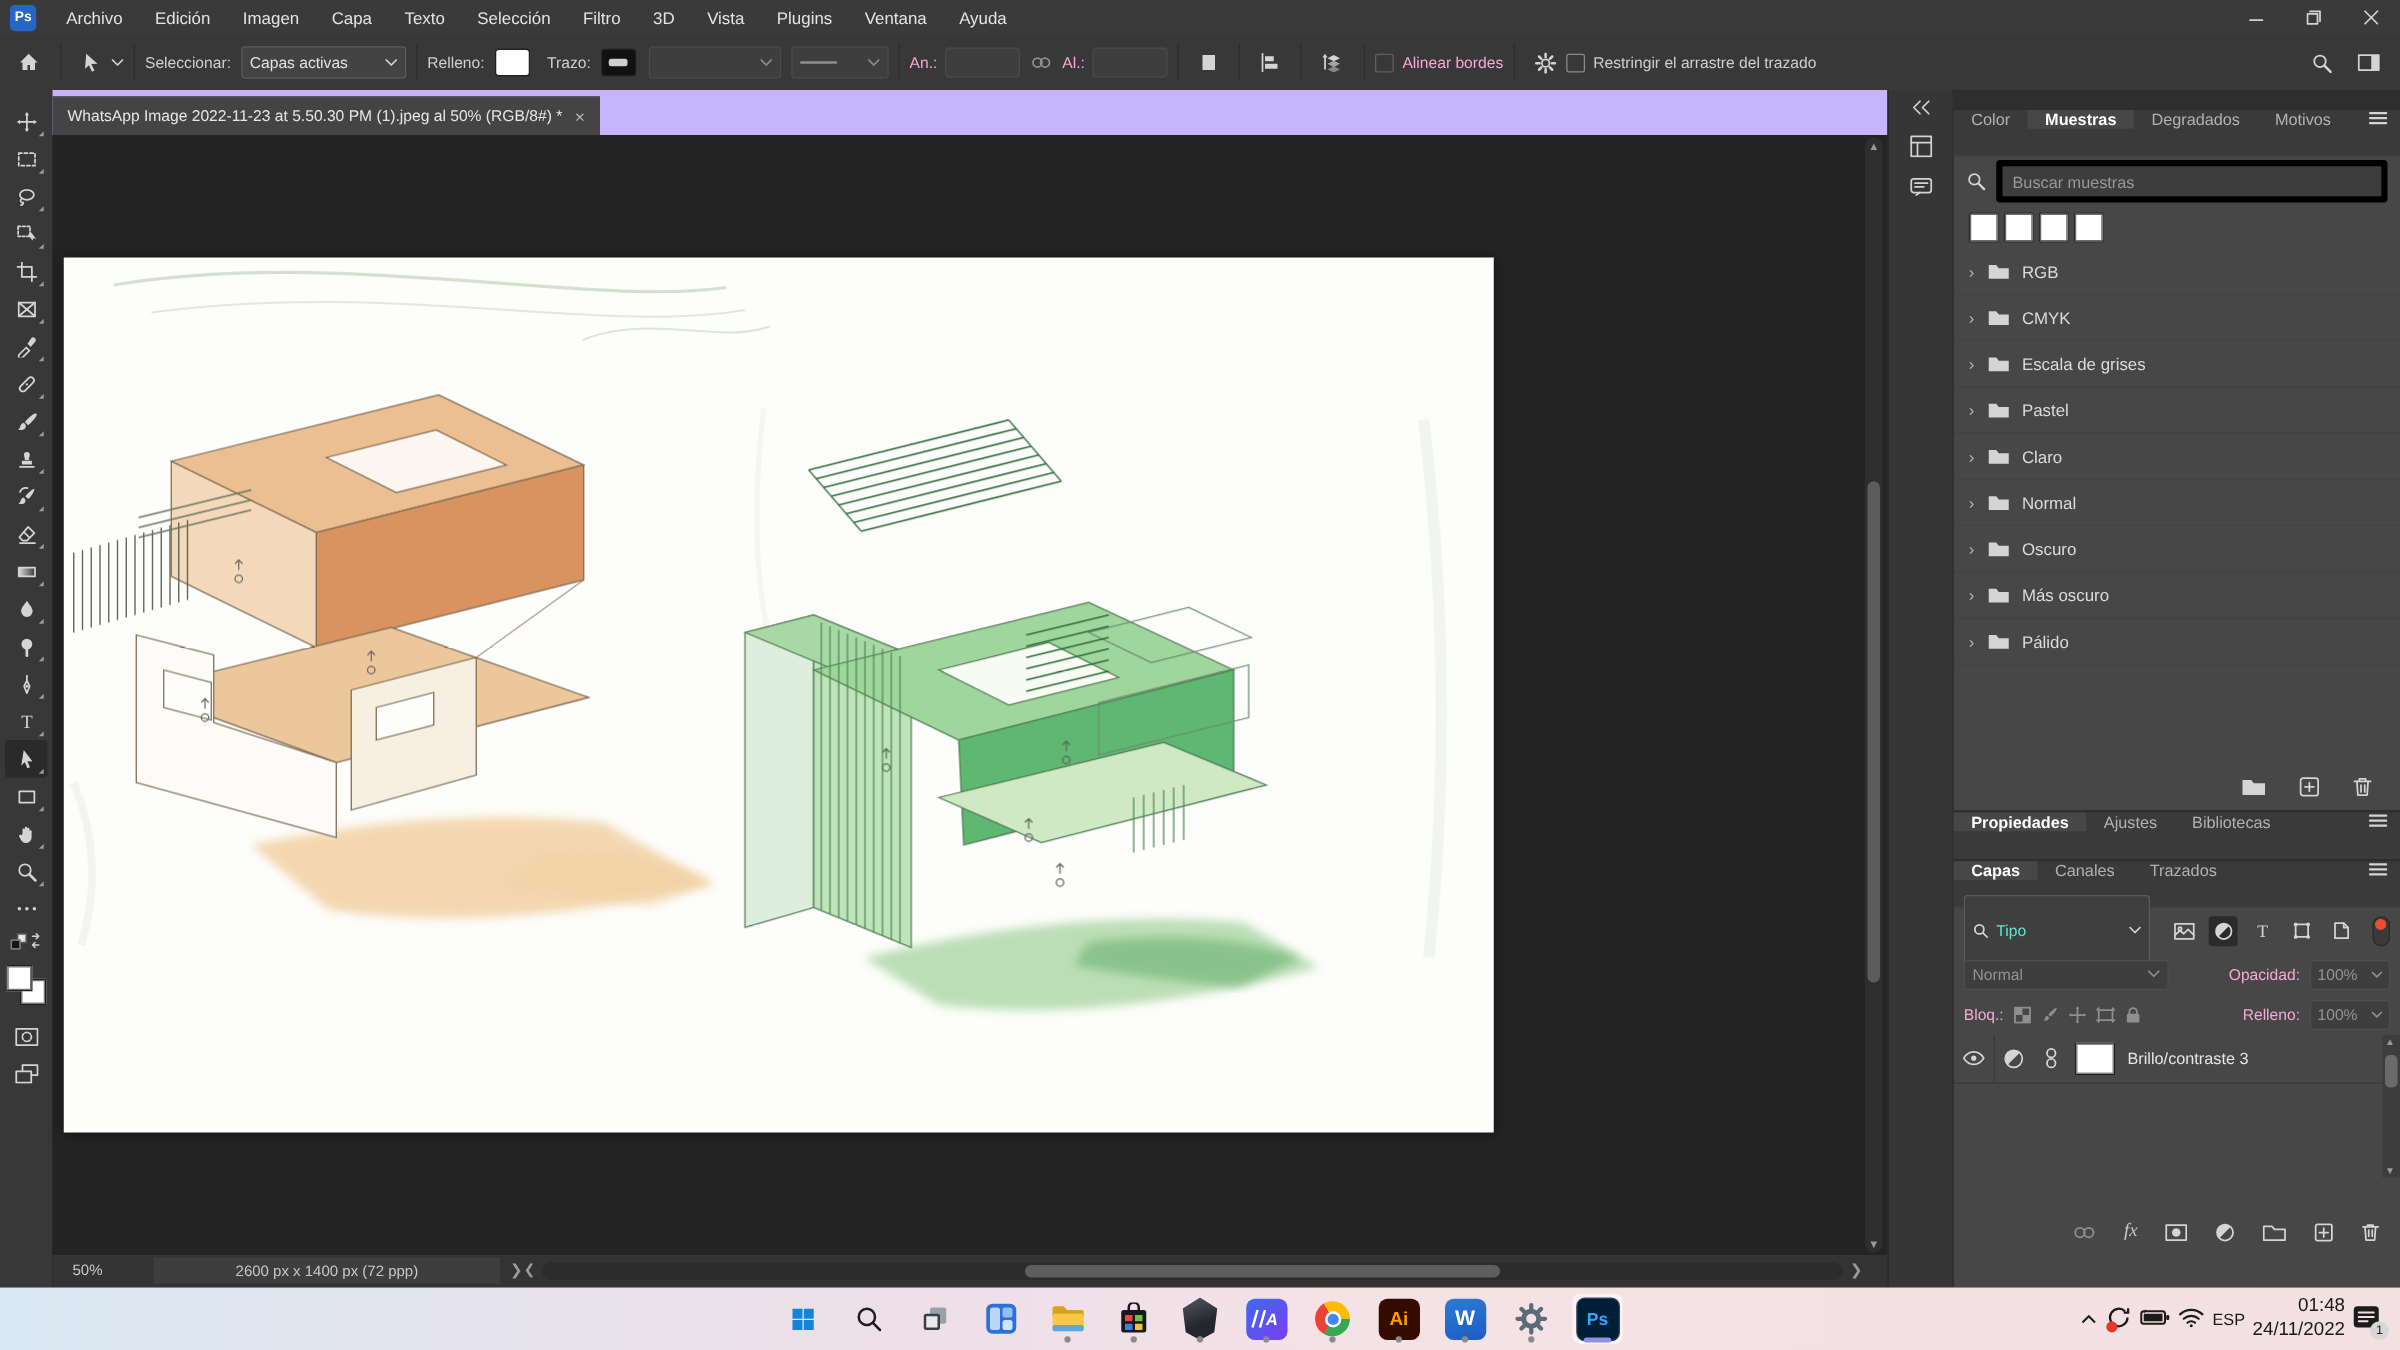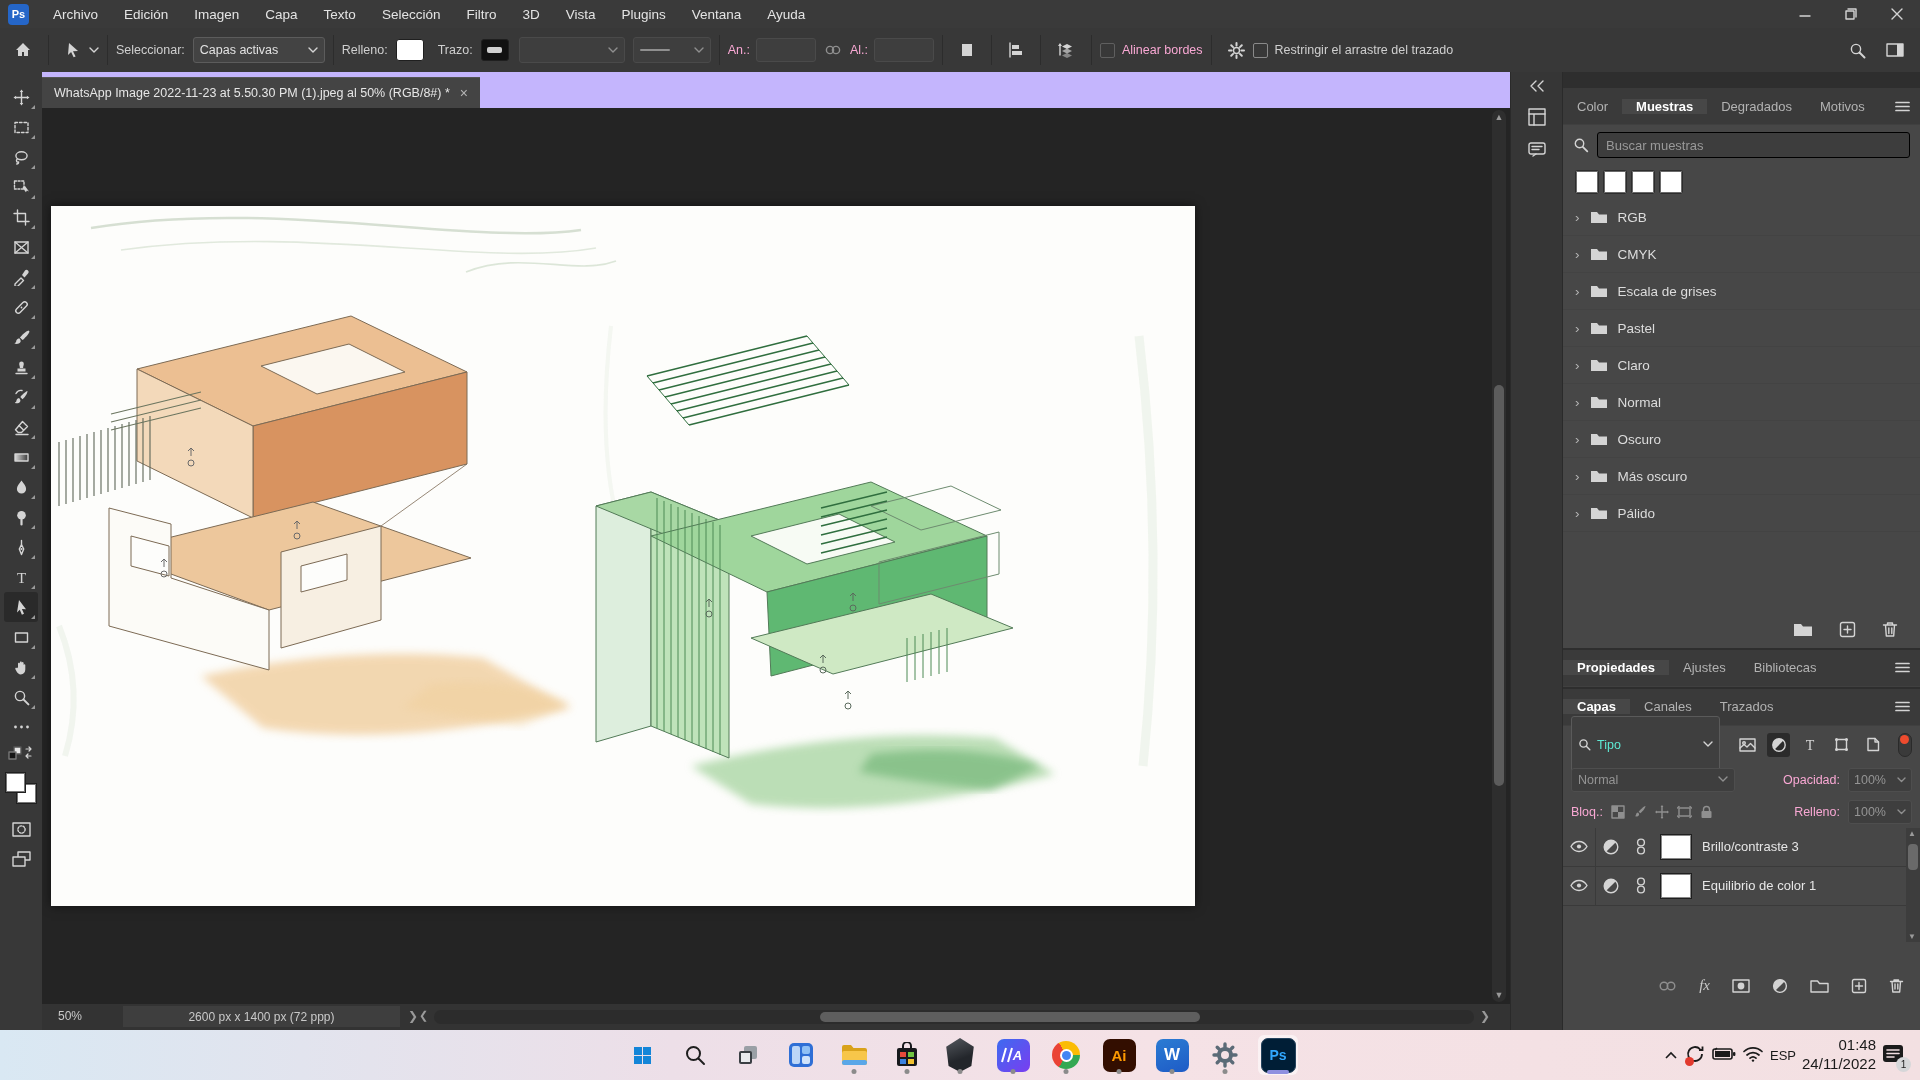--- a/index.html
+++ b/index.html
@@ -49,26 +49,26 @@
   .zoomlbl{position:absolute;left:16px;top:5px;}
   .infopill{position:absolute;left:81px;top:2px;width:277px;height:21px;background:#3e3e3e;display:flex;align-items:center;justify-content:center;}
   .schev{position:absolute;top:5px;color:#9a9a9a;}
   .hscroll{position:absolute;left:392px;right:36px;top:6px;height:14px;background:#2c2c2c;border-radius:7px;}
   .hscroll .thumb{position:absolute;left:386px;width:380px;top:2px;height:10px;background:#5e5e5e;border-radius:5px;}
   
   .strip{left:1510px;top:72px;width:52px;height:958px;background:#363636;border-left:1px solid #2a2a2a;display:flex;flex-direction:column;align-items:center;gap:16px;padding-top:8px;box-sizing:border-box;}
   
   .dock{left:1562px;top:72px;width:358px;height:958px;background:#474747;display:flex;flex-direction:column;box-sizing:border-box;border-left:1px solid #2a2a2a;}
   .dkgap{height:16px;background:#2e2e2e;flex:none;}
-  .ptabs{height:36px;background:#3a3a3a;display:flex;align-items:center;flex:none;border-bottom:1px solid #404040;}
+  .ptabs{height:36px;background:#3a3a3a;display:flex;align-items:flex-start;flex:none;border-bottom:1px solid #404040;}
   .ptab{display:flex;align-items:center;padding:0 14px;color:#b2b2b2;font-size:13px;}
   .ptab.on{background:#474747;color:#fff;font-weight:bold;}
   .ptabs .burger{margin-left:auto;display:flex;align-items:center;padding-right:10px;}
   .searchrow{height:40px;display:flex;align-items:center;gap:8px;padding:0 10px;flex:none;}
-  .searchbox{flex:1;height:24px;background:#3d3d3d;border:1px solid #000000;border-radius:3px;color:#a3a3a3;font-size:13px;padding:0 8px;outline:none;}
+  .searchbox{flex:1;height:24px;background:#3d3d3d;border:5px solid #000000;border-radius:3px;color:#a3a3a3;font-size:13px;padding:0 8px;outline:none;}
   .searchbox::placeholder{color:#999;}
   .swstrip{height:34px;display:flex;align-items:center;gap:4px;padding:0 12px;flex:none;}
   .sw{width:22px;height:22px;background:#fff;border:1px solid #2c2c2c;border-radius:2px;box-shadow:0 0 0 1px #6a6a6a inset;}
   .grouplist{height:324px;flex:none;}
   .grow{height:36px;display:flex;align-items:center;gap:10px;padding:0 12px;border-bottom:1px solid #434343;font-size:13.5px;color:#dcdcdc;}
   .chev{color:#b5b5b5;}
   .swfill{flex:1;}
   .swactions{height:36px;display:flex;align-items:center;justify-content:flex-end;gap:26px;padding:0 22px;flex:none;}
   
   .lrow{height:38px;display:flex;align-items:center;gap:8px;padding:0 8px;flex:none;font-size:12.5px;}
@@ -808,42 +808,20 @@
           </span>
         <span class="layic">
             <svg class="i" width="12" height="19">
               <circle cx="6" cy="5.5" r="3.4"></circle>
               <circle cx="6" cy="13.5" r="3.4"></circle>
             </svg>
           </span>
         <span class="mthumb"></span>
         <span class="lname">Brillo/contraste 3</span>
       </div>
-      <div class="lay">
-        <span class="eyec">
-            <svg class="i" width="18" height="13">
-              <path d="M1 6.5C3.2 2.8 5.8 1.5 9 1.5s5.8 1.3 8 5c-2.2 3.7-4.8 5-8 5s-5.8-1.3-8-5z"></path>
-              <circle class="f" cx="9" cy="6.5" r="2.1"></circle>
-            </svg>
-          </span>
-        <span class="layic">
-            <svg class="i" width="18" height="18">
-              <circle cx="9" cy="9" r="6.8"></circle>
-              <path class="f" d="M4.2 13.8A6.8 6.8 0 019 2.2v13.6a6.8 6.8 0 01-4.8-2z" transform="rotate(45 9 9)"></path>
-            </svg>
-          </span>
-        <span class="layic">
-            <svg class="i" width="12" height="19">
-              <circle cx="6" cy="5.5" r="3.4"></circle>
-              <circle cx="6" cy="13.5" r="3.4"></circle>
-            </svg>
-          </span>
-        <span class="mthumb"></span>
-        <span class="lname">Equilibrio de color 1</span>
-      </div>
       <div class="lscroll">
         <span style="position:absolute;top:1px;left:2px;color:#9a9a9a;font-size:8px;">▲</span>
         <div class="thumb"></div>
         <span style="position:absolute;bottom:1px;left:2px;color:#9a9a9a;font-size:8px;">▼</span>
       </div>
     </div>
 
     <div class="lactions">
       <span>
           <svg class="i dim" width="19" height="12">

